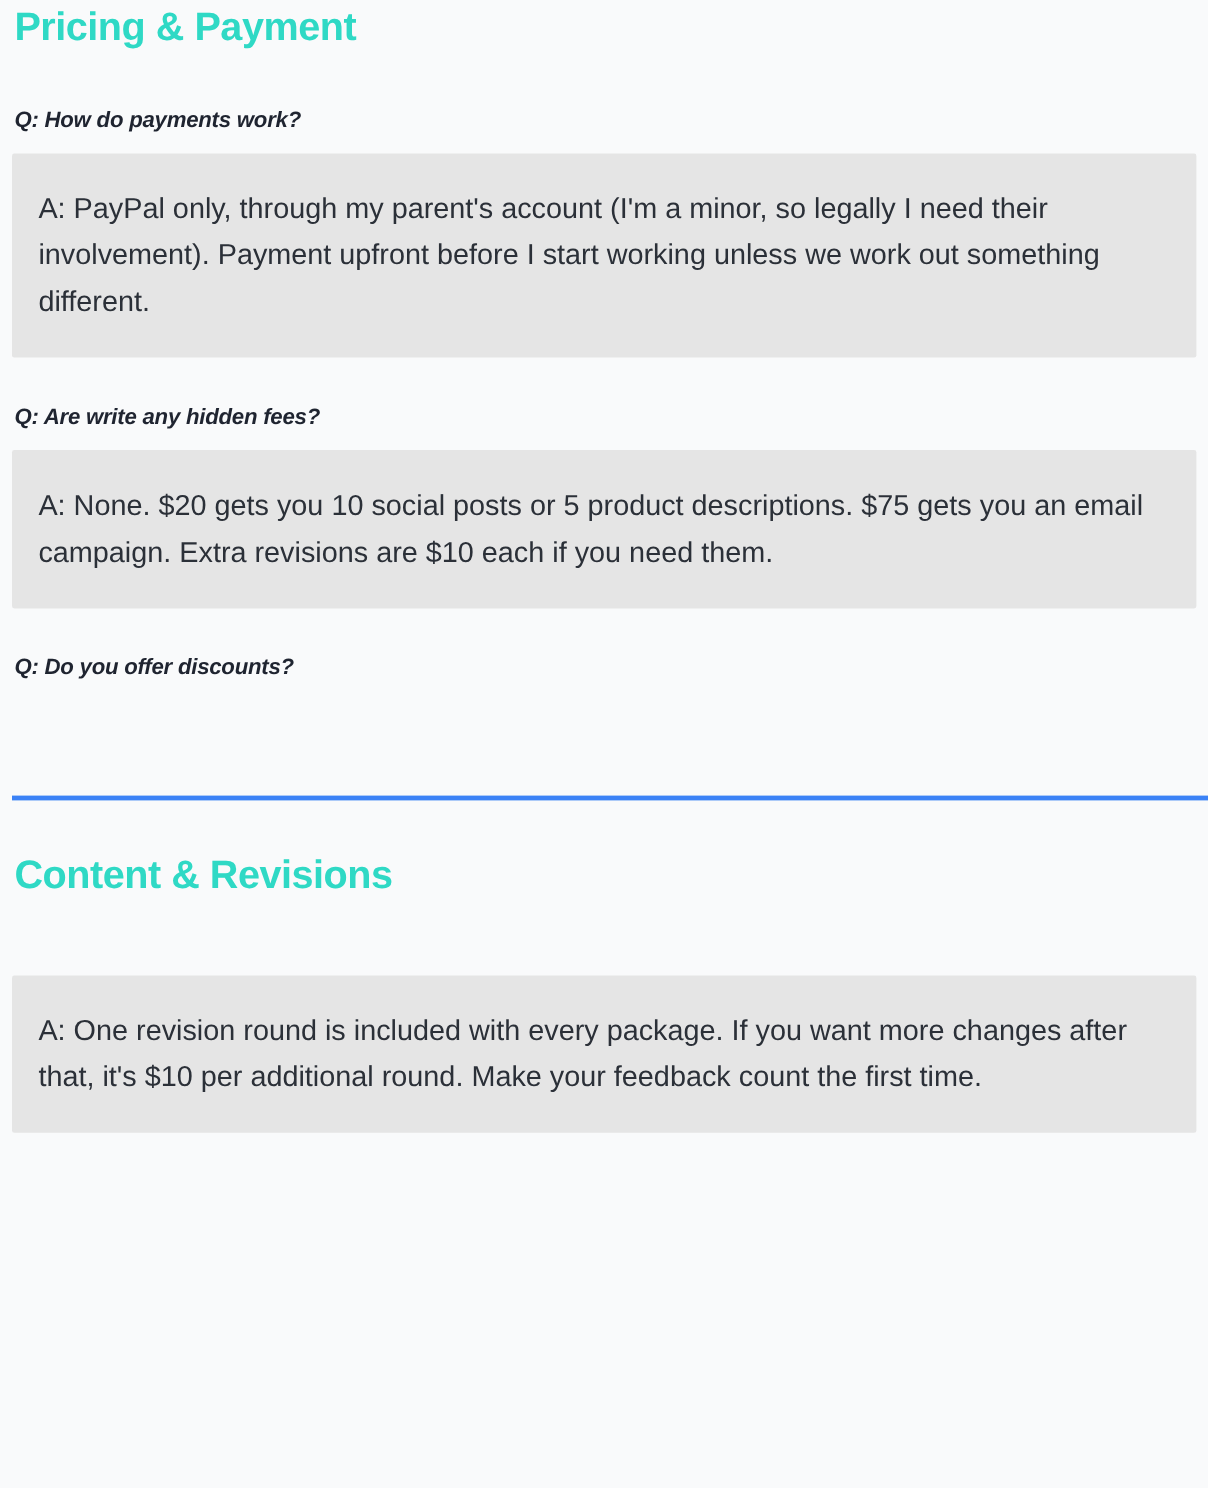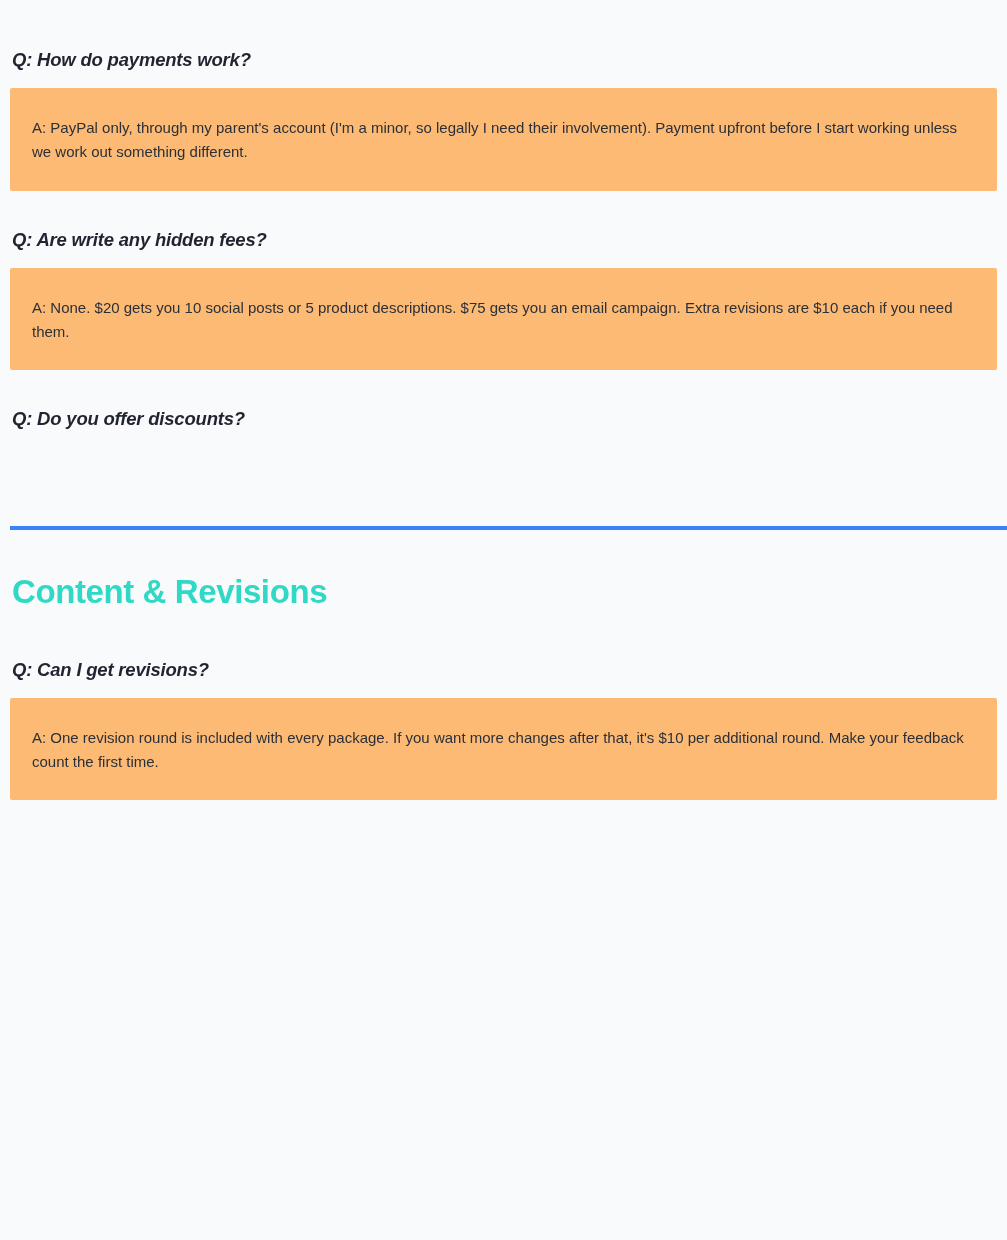--- a/index.html
+++ b/index.html
@@ -41,25 +41,25 @@
     padding: 0 0 0 2px;
     font-style: italic;
   }
   .q-spacer-first {
     height: 47px;
   }
   .q-spacer {
     height: 38px;
   }
   .answer {
-    background: #fdba74;
+    background: #e5e5e5;
     border-radius: 2px;
     margin: 17px 0 0 0;
     padding: 28px 22px 26px 22px;
-    font-size: 15px;
+    font-size: 24px;
     line-height: 1.62;
     color: #2b3038;
     box-sizing: border-box;
     width: 987px;
   }
   .answer.tight {
     padding-top: 32px;
     padding-bottom: 32px;
   }
   .divider {
@@ -74,20 +74,21 @@
   .gap-after-divider {
     height: 40px;
   }
 </style>
 </head>
 <body>
 
 <div class="page">
 
   <section class="section">
+    <h1 class="section-title">Pricing &amp; Payment</h1>
 
     <div class="q-spacer-first"></div>
 
     <h2 class="question">Q: How do payments work?</h2>
     <div class="answer">A: PayPal only, through my parent's account (I'm a minor, so legally I need their involvement). Payment upfront before I start working unless we work out something different.</div>
 
     <div class="q-spacer"></div>
 
     <h2 class="question">Q: Are write any hidden fees?</h2>
     <div class="answer">A: None. $20 gets you 10 social posts or 5 product descriptions. $75 gets you an email campaign. Extra revisions are $10 each if you need them.</div>
@@ -99,20 +100,19 @@
 
   <div class="gap-before-divider"></div>
   <div class="divider"></div>
   <div class="gap-after-divider"></div>
 
   <section class="section">
     <h1 class="section-title">Content &amp; Revisions</h1>
 
     <div class="q-spacer-first"></div>
 
-    <h2 class="question">Q: Can I get revisions?</h2>
     <div class="answer">A: One revision round is included with every package. If you want more changes after that, it's $10 per additional round. Make your feedback count the first time.</div>
 
     <div class="q-spacer"></div>
 
   </section>
 
 </div>
 
 </body></html>

